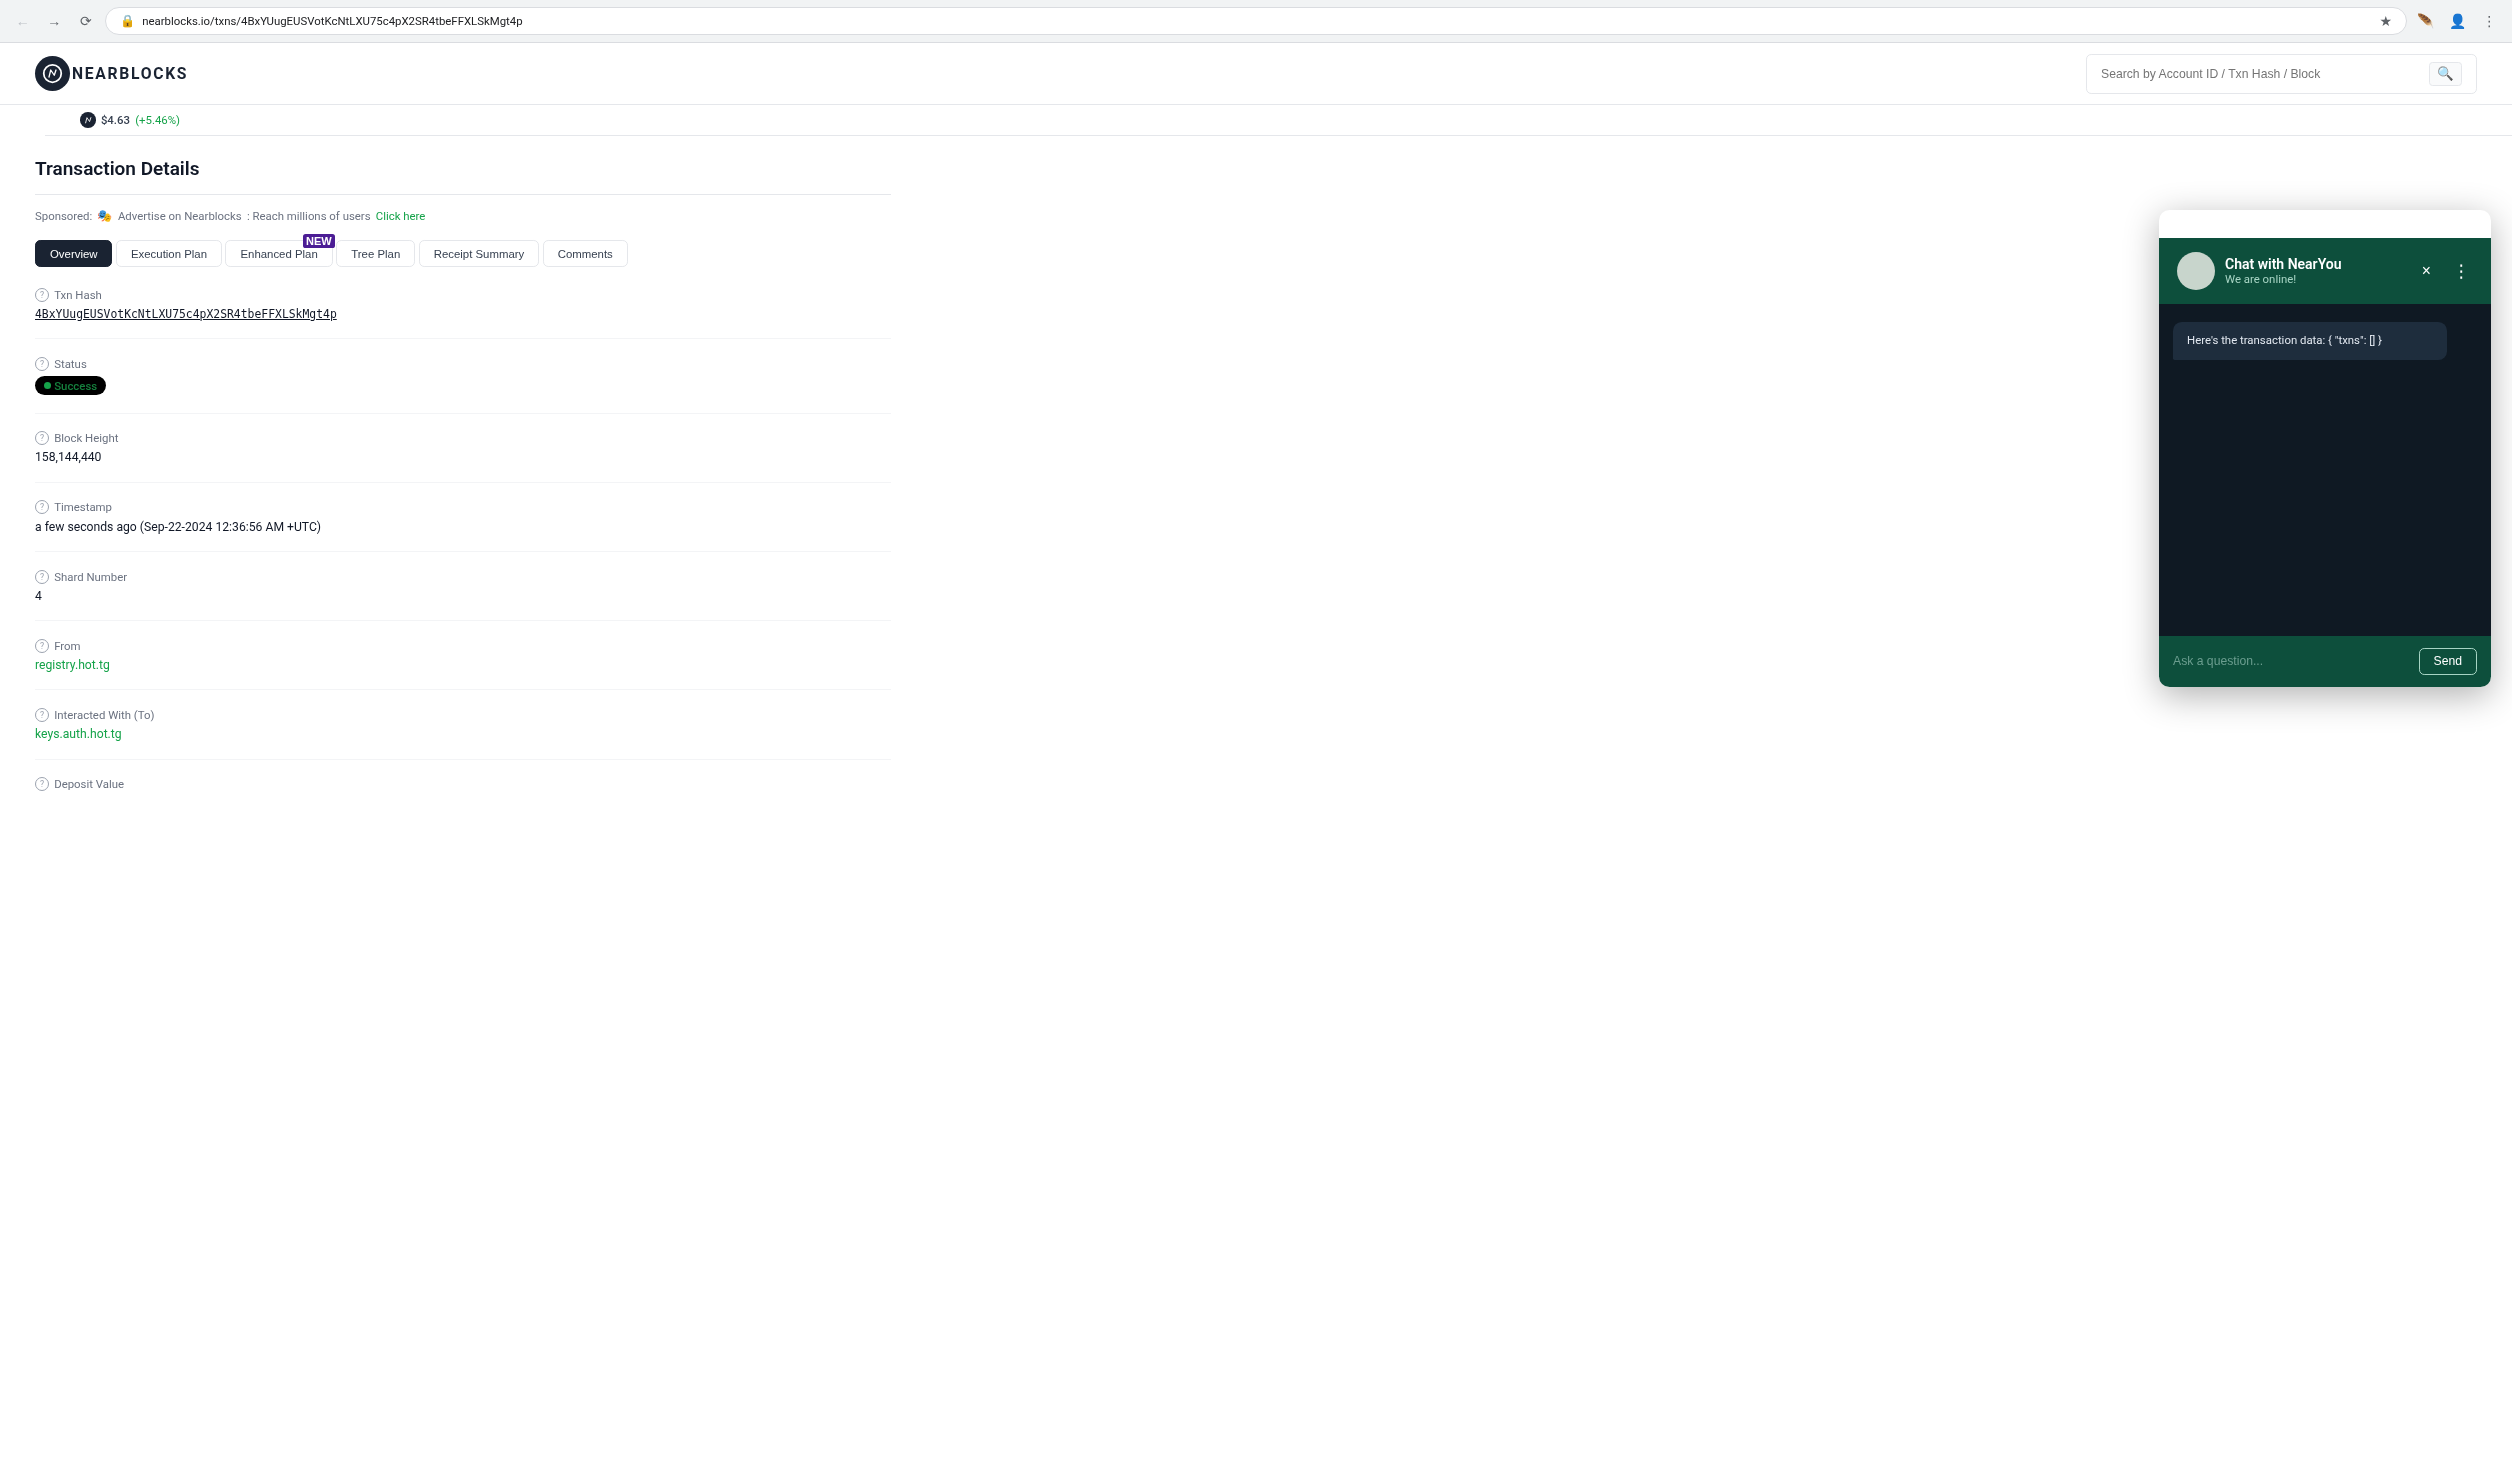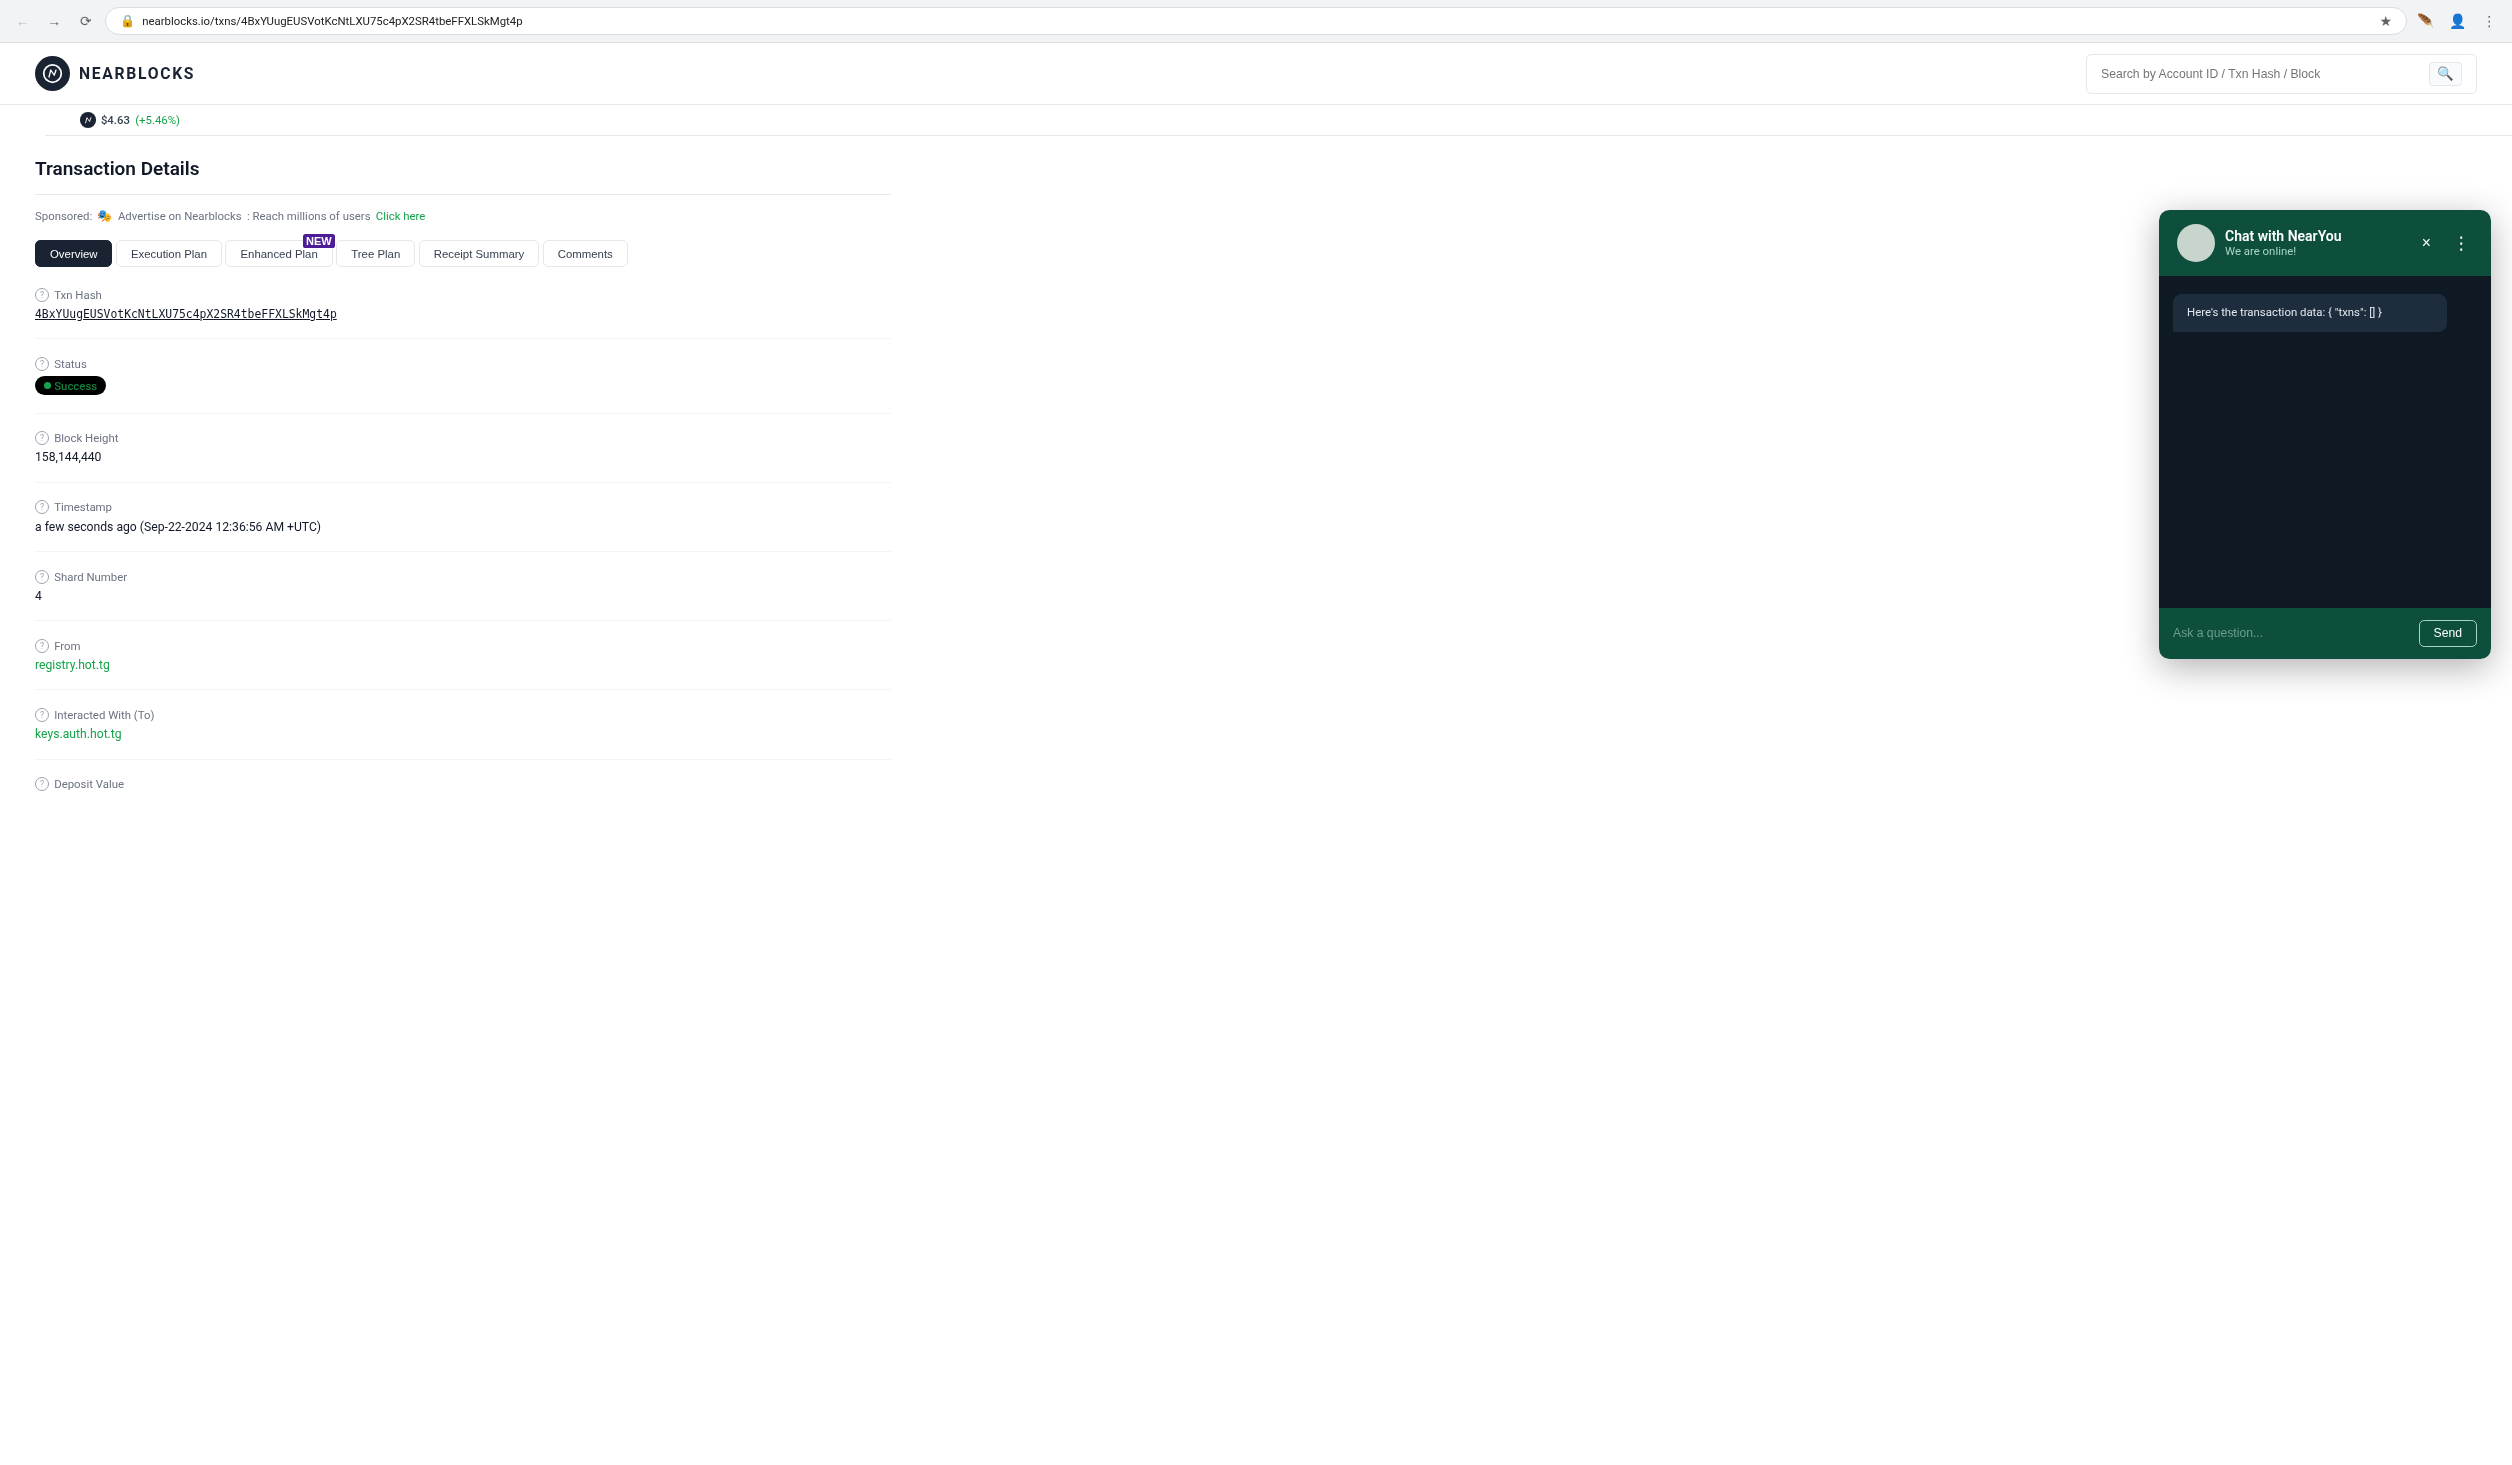--- a/index.html
+++ b/index.html
@@ -54,21 +54,21 @@
     .site-header {
       display: flex;
       align-items: center;
       justify-content: space-between;
       padding: 10.5px 35px;
       border-bottom: 0.9px solid #e5e7eb;
     }
     .logo-area {
       display: flex;
       align-items: center;
-      gap: 9px;
+      gap: 2px;
       justify-content: space-between;
     }
     .logo-icon {
       width: 35px; height: 35px;
       background: #1a2332;
       border-radius: 50%;
       display: flex; align-items: center; justify-content: center;
       color: white;
       font-size: 15.7px;
     }
@@ -253,20 +253,21 @@
       box-shadow: 0 8.7px 35px rgba(0,0,0,0.3);
       display: flex;
       flex-direction: column;
     }
     .chat-header {
       background: #0d4f3c;
       padding: 14px 17.5px;
       display: flex;
       align-items: center;
       gap: 10.5px;
+      margin-top: 28px;
     }
     .chat-avatar {
       width: 38px; height: 38px;
       border-radius: 50%;
       background: #c8d5cc;
       flex-shrink: 0;
     }
     .chat-header-info { flex: 1; }
     .chat-header-name {
       font-size: 14px;

